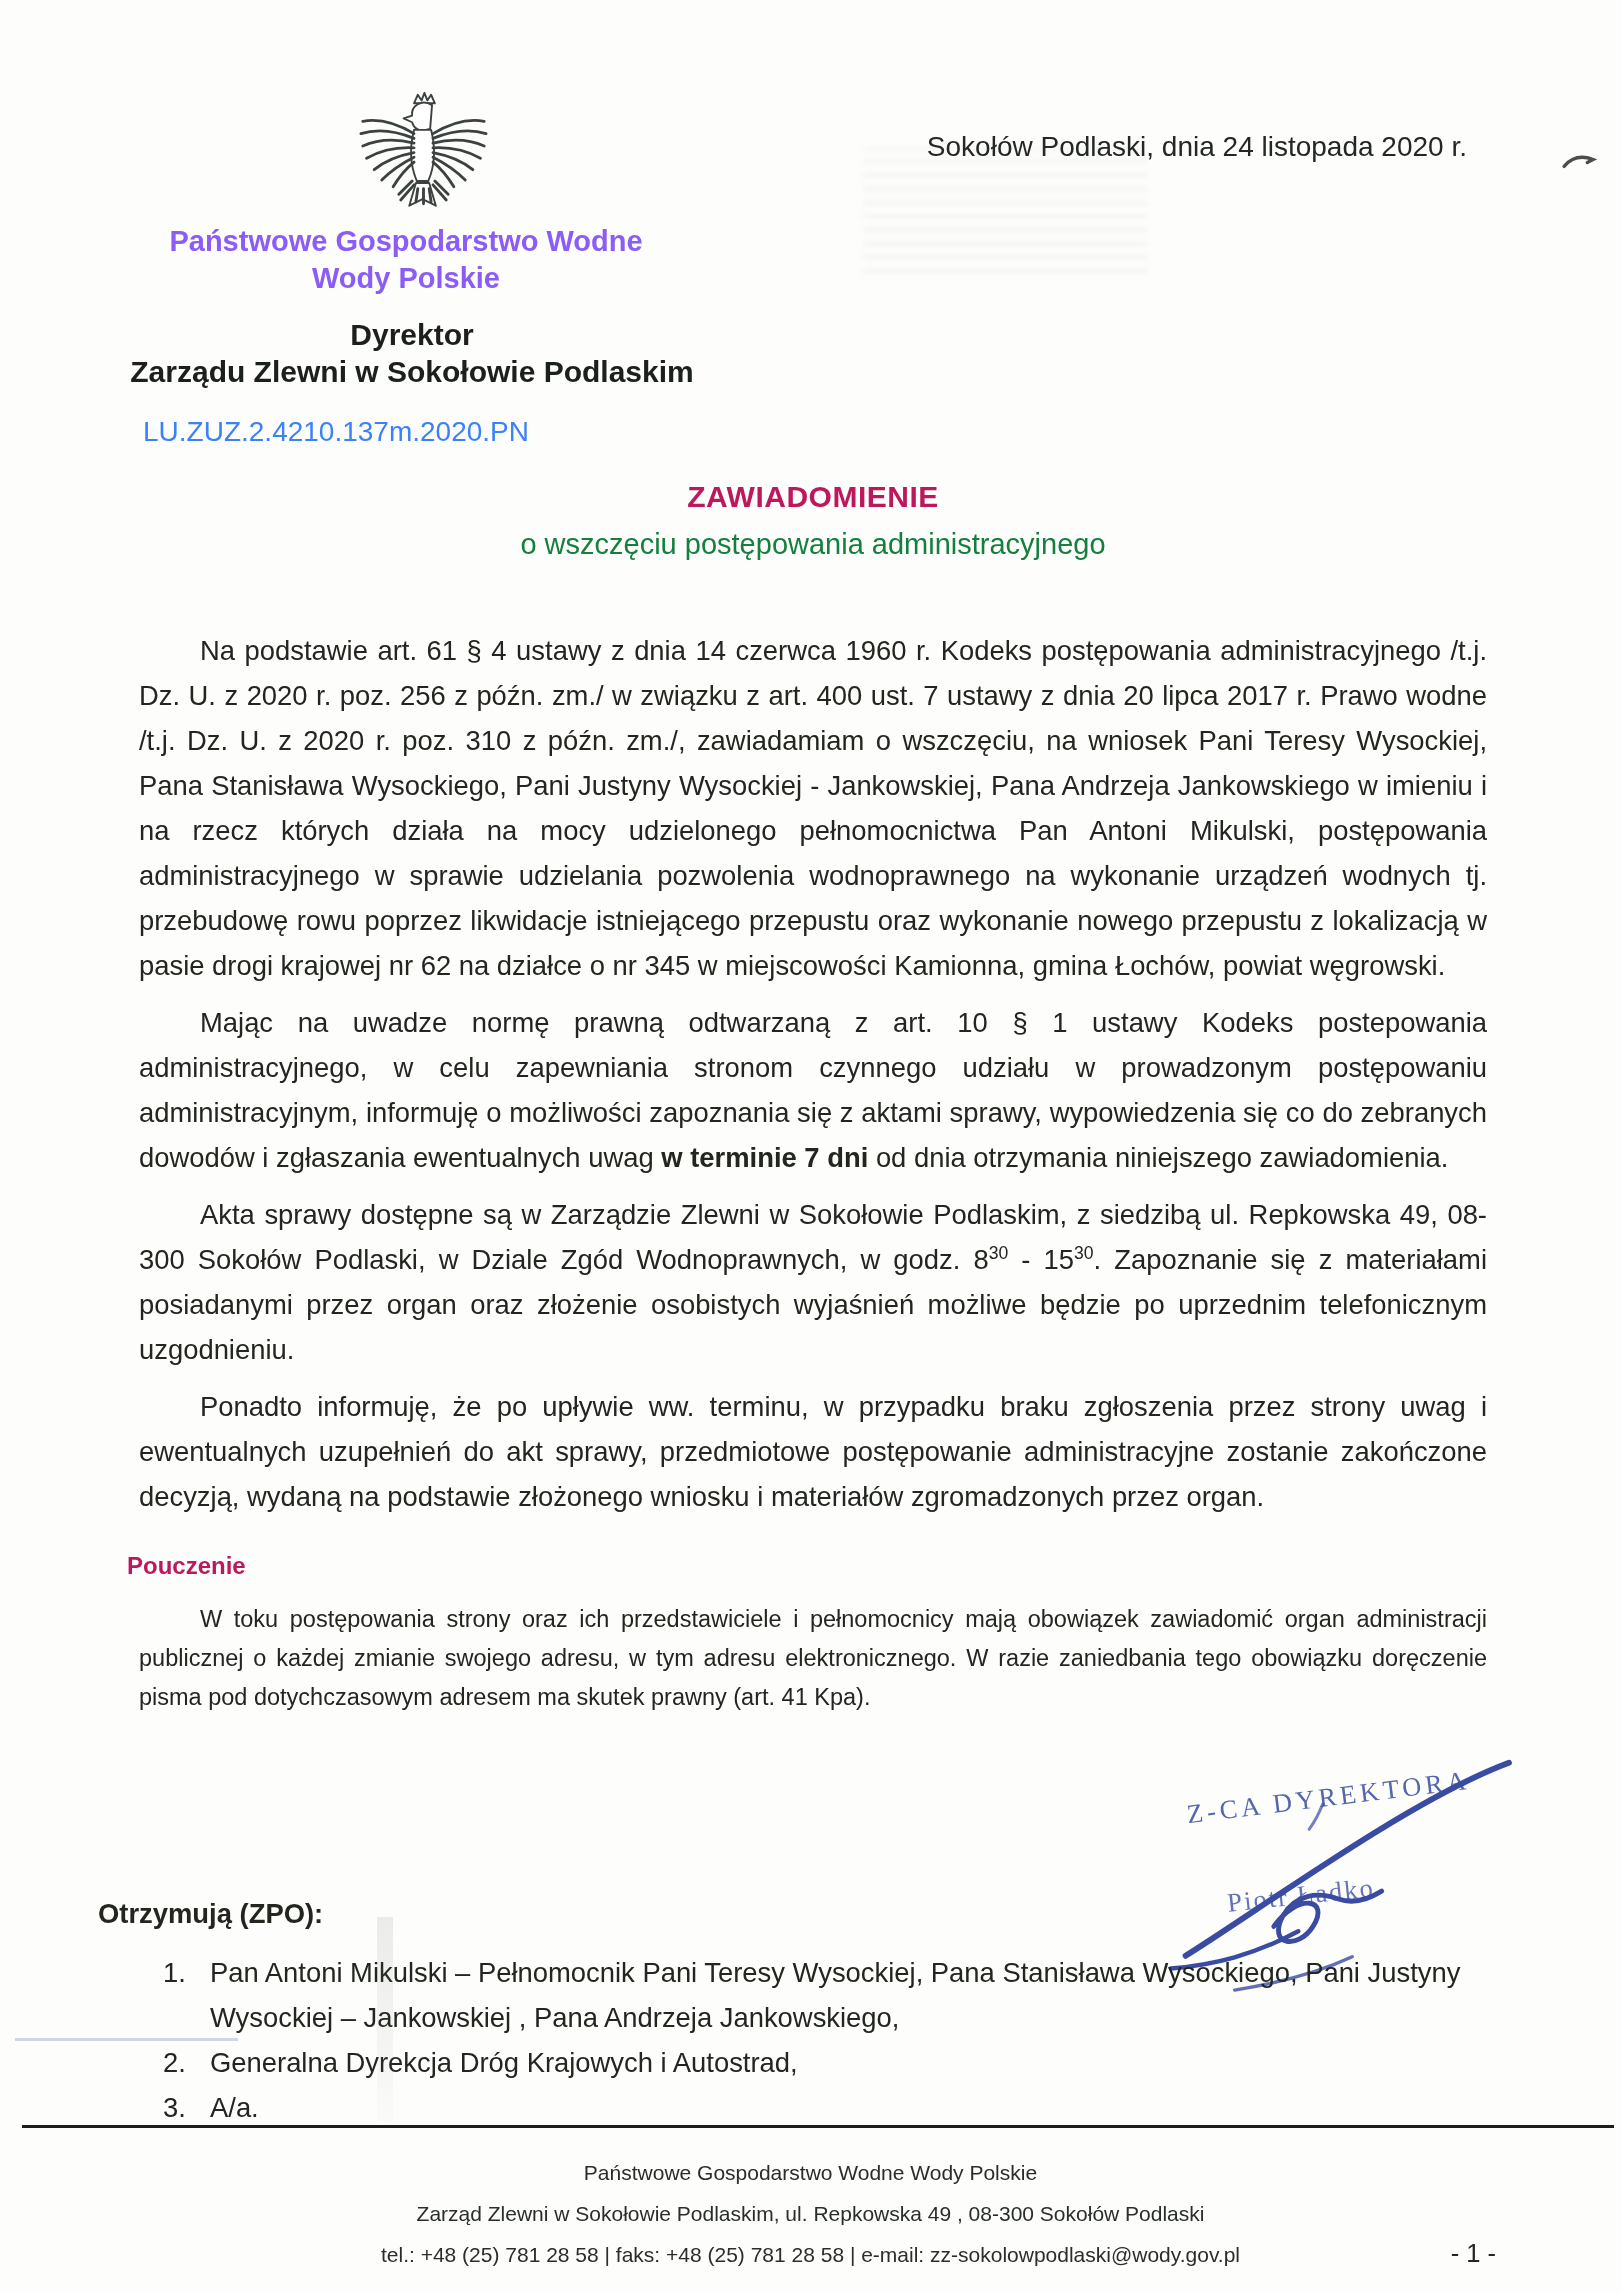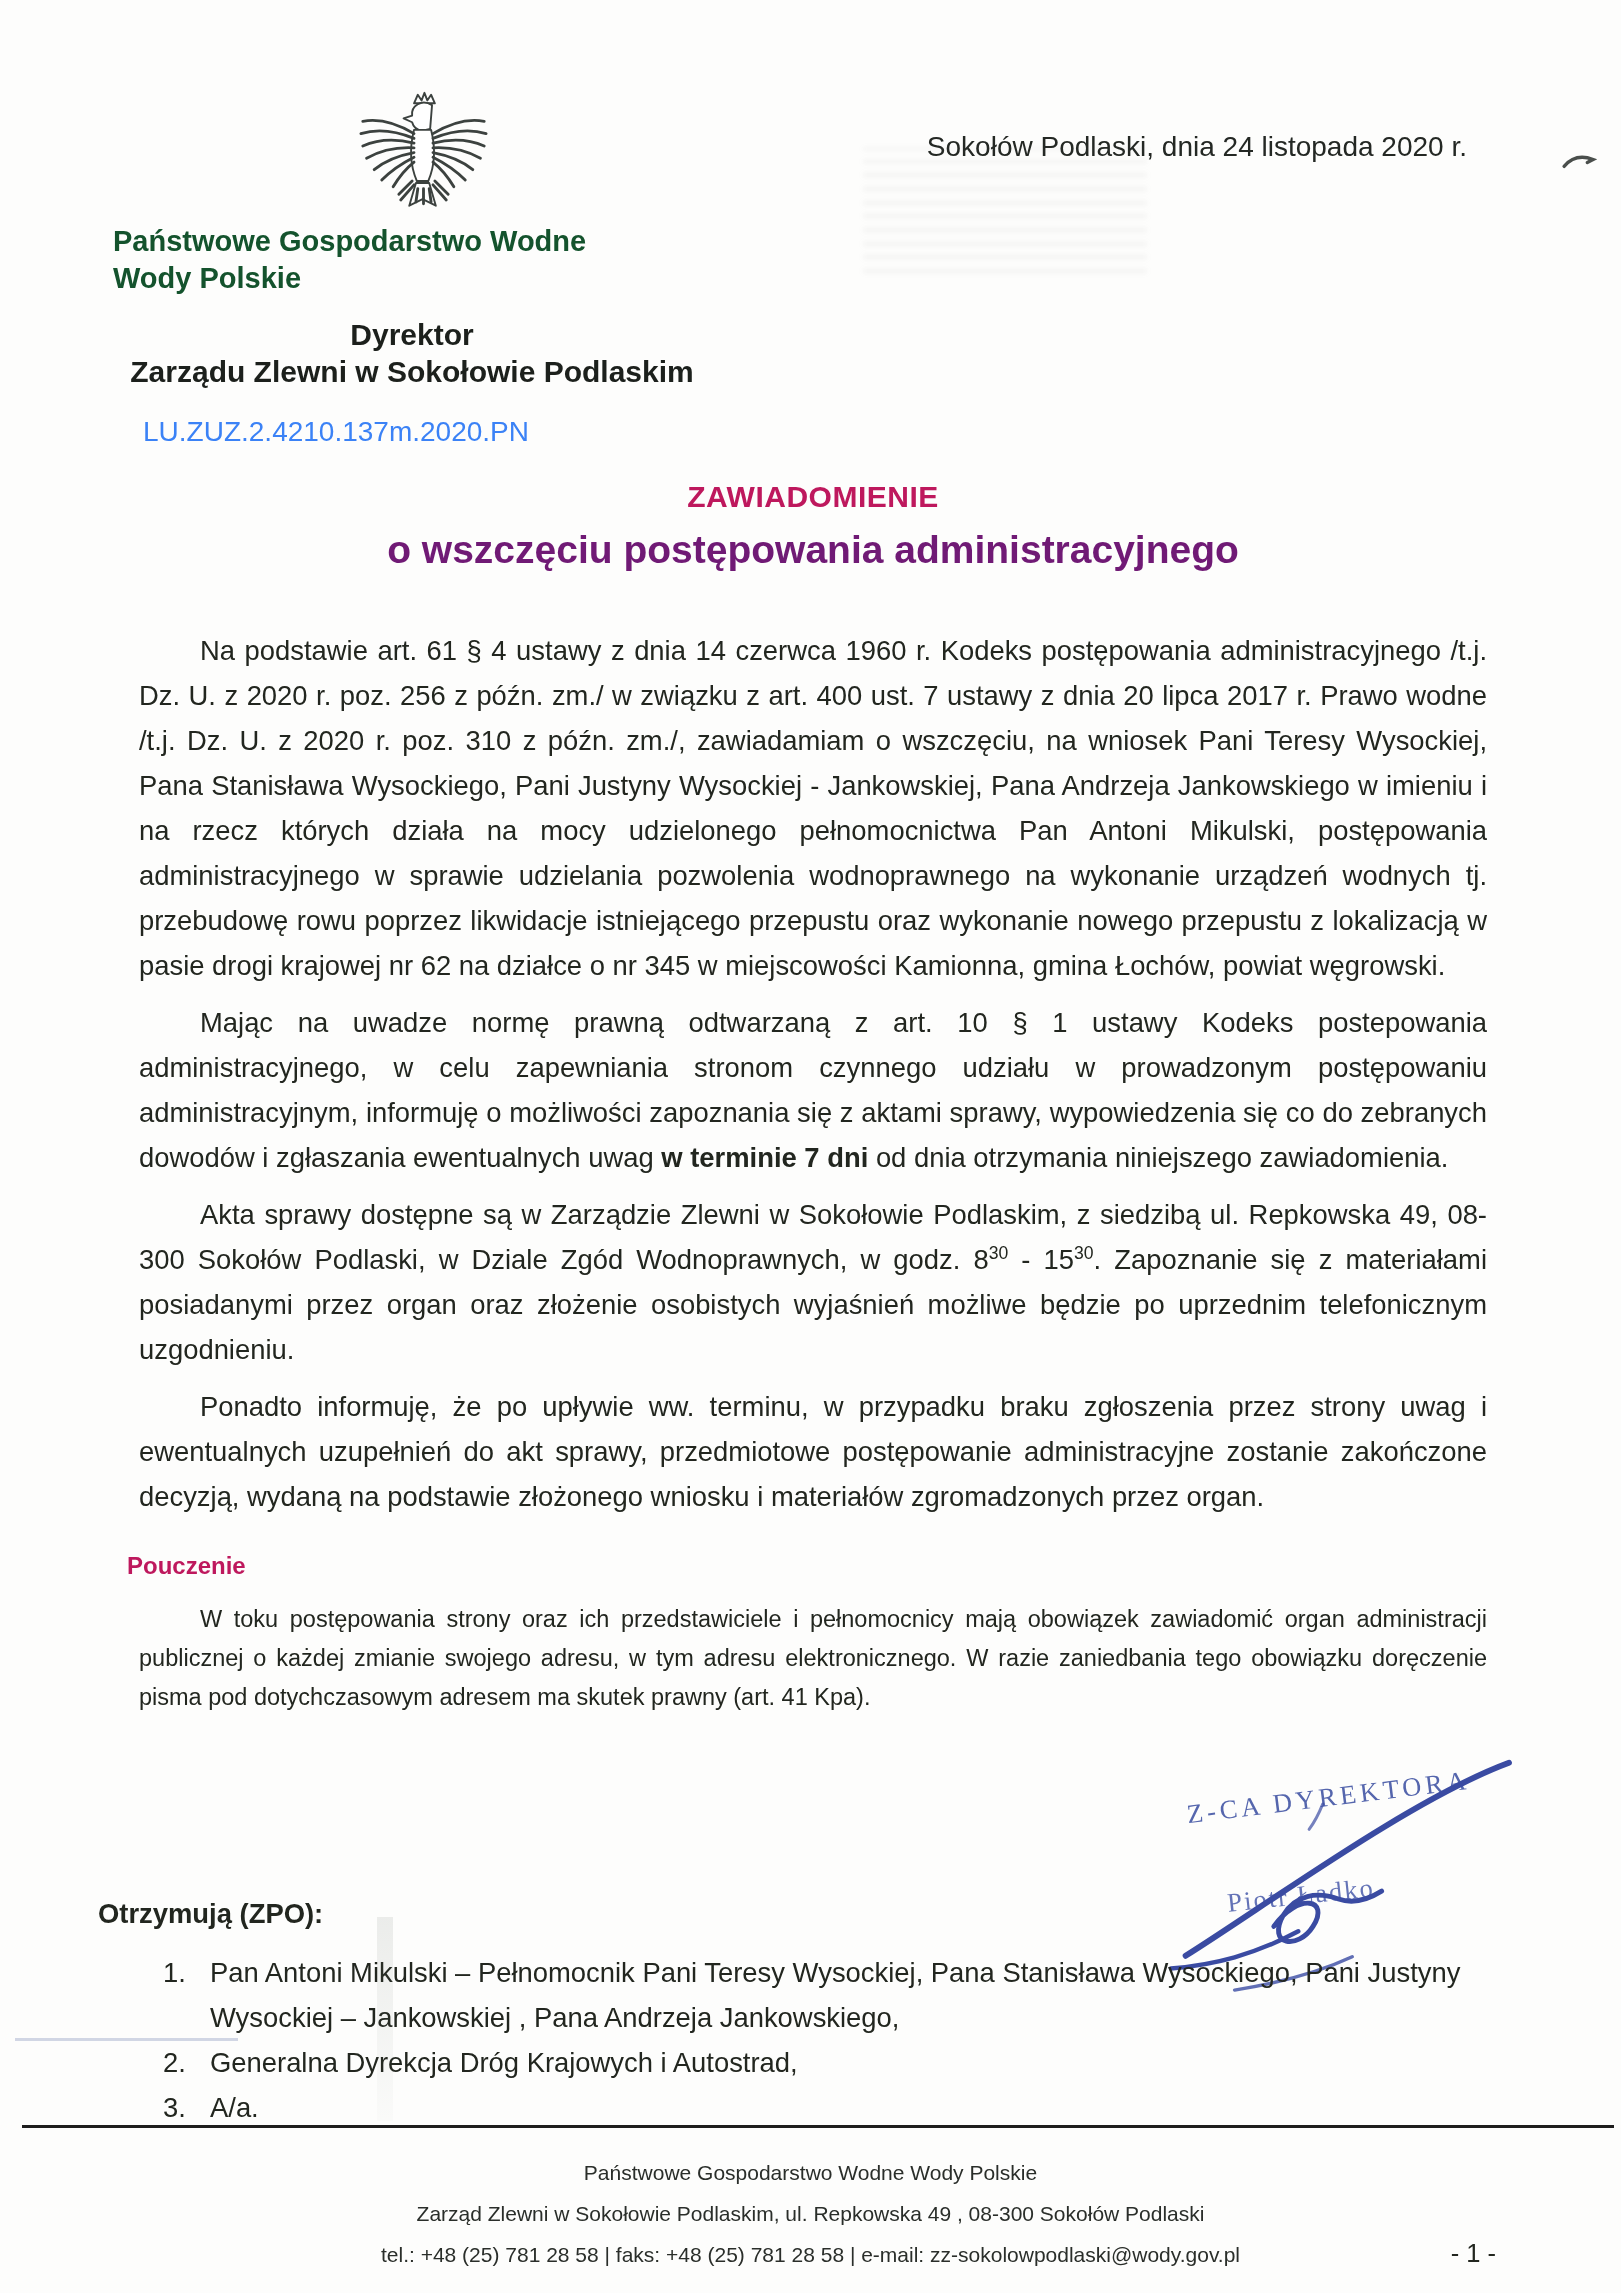--- a/index.html
+++ b/index.html
@@ -5,29 +5,29 @@
   html,body{margin:0;padding:0;background:#6b6b6b;}
   .page{
     position:relative;width:1621px;height:2294px;margin:0 auto;
     background:#fdfdfc;overflow:hidden;
     font-family:"Liberation Sans",sans-serif;color:#20241f;
   }
   
   .emblem{position:absolute;left:357px;top:90px;width:133px;height:129px;}
   .date-line{position:absolute;top:131px;right:154px;font-size:28px;color:#242824;}
   .squiggle{position:absolute;left:1560px;top:147px;width:43px;height:29px;}
-  .org-block{position:absolute;left:113px;top:223px;width:598px;text-align:left;
-             font-weight:bold;font-size:29px;line-height:37px;color:#14532d;}
+  .org-block{position:absolute;left:107px;top:223px;width:598px;text-align:center;
+             font-weight:bold;font-size:29px;line-height:37px;color:#8b5cf6;}
   .role-block{position:absolute;left:113px;top:316px;width:598px;text-align:center;
              font-weight:bold;font-size:30px;line-height:37px;color:#1c201c;}
   .case-number{position:absolute;left:143px;top:416px;font-size:28px;color:#3b82f6;}
   
   .title-block{position:absolute;left:127px;top:480px;width:1372px;text-align:center;}
   .title-main{font-weight:bold;font-size:30px;letter-spacing:0.5px;color:#be185d;}
-  .title-sub{font-weight:bold;font-size:39px;margin-top:13.7px;color:#701a75;}
+  .title-sub{font-weight:normal;font-size:29px;margin-top:13.7px;color:#15803d;}
   
   .doc-body{position:absolute;left:127px;top:616px;width:1372px;
             font-size:27.4px;line-height:45px;text-align:justify;color:#22261f;}
   .doc-body p{margin:12px;text-indent:61px;}
   .doc-body p.no-indent{text-indent:0;}
   .doc-body .contact{margin-top:15.7px;}
   .bold{font-weight:bold;}
   sup.small{font-size:17.6px;line-height:0;vertical-align:9.8px;}
   .pouczenie-heading{margin-top:23.5px;text-align:left;font-weight:bold;
                      font-size:24px;color:#be185d;}

